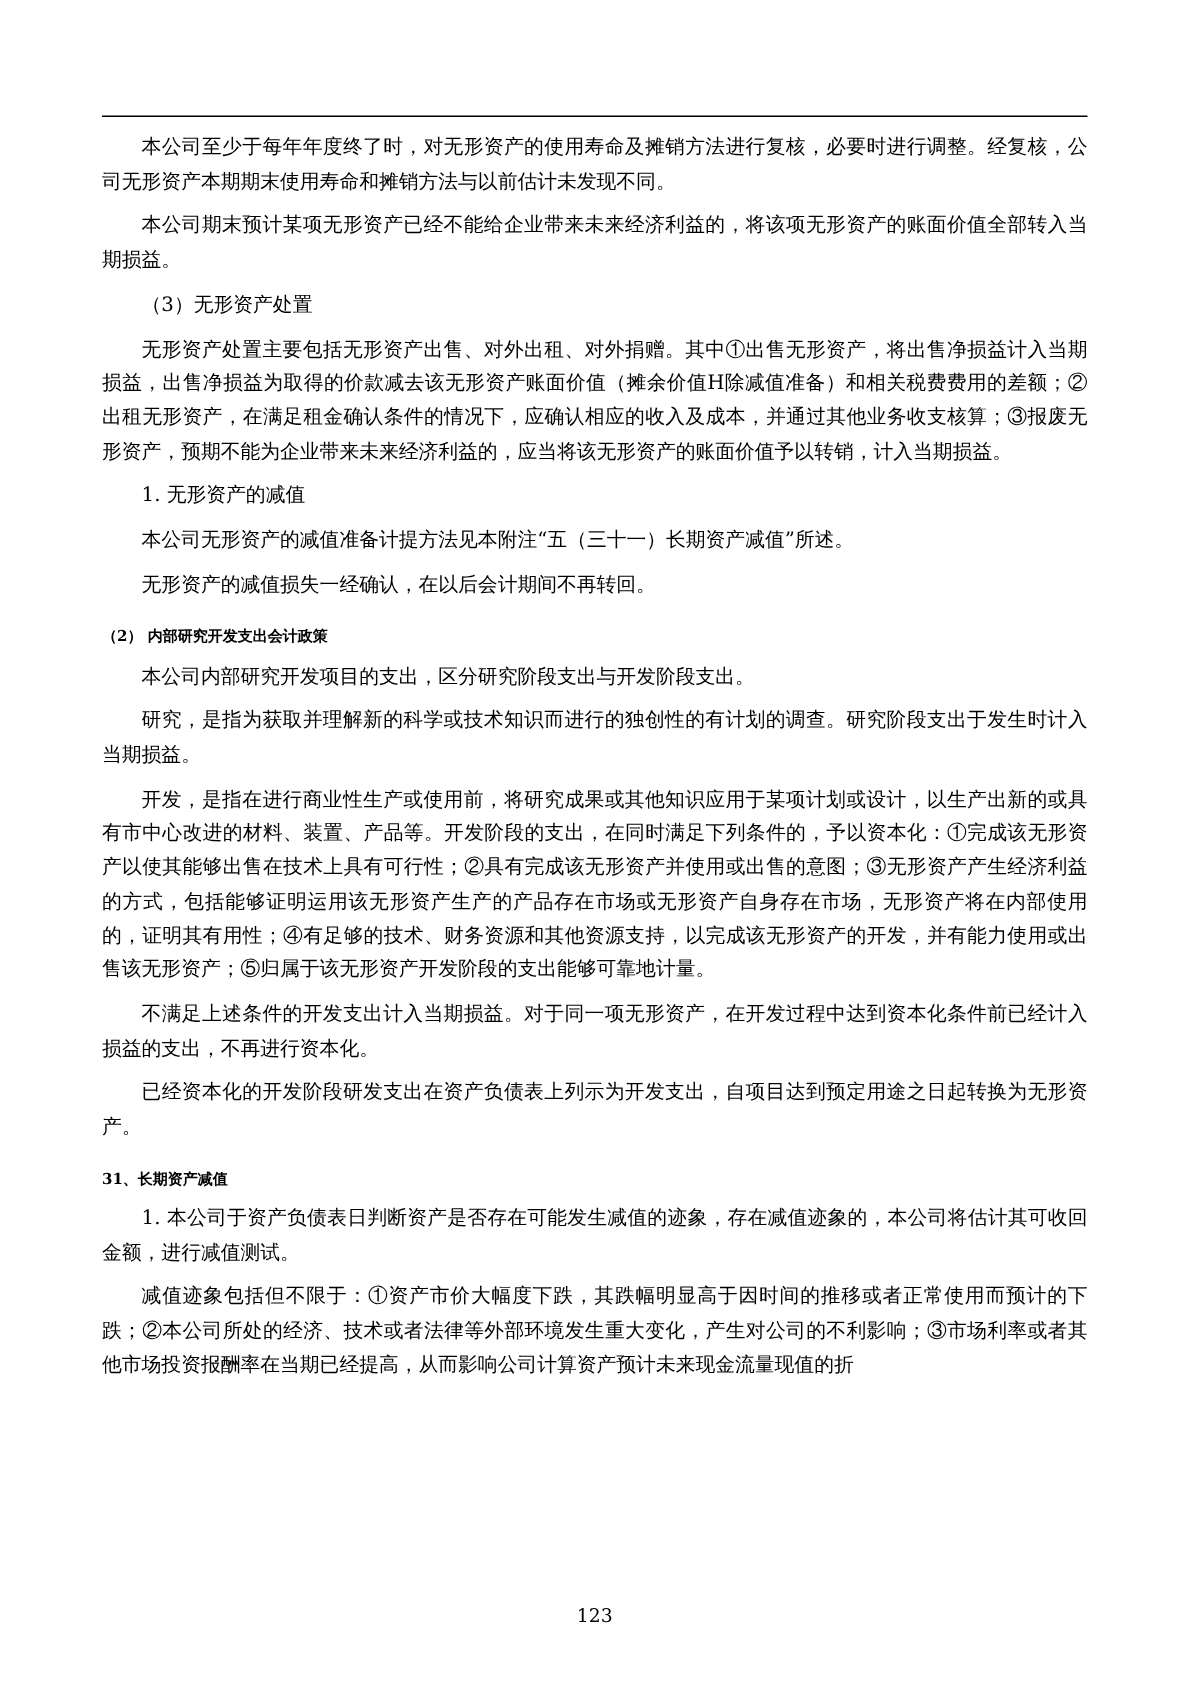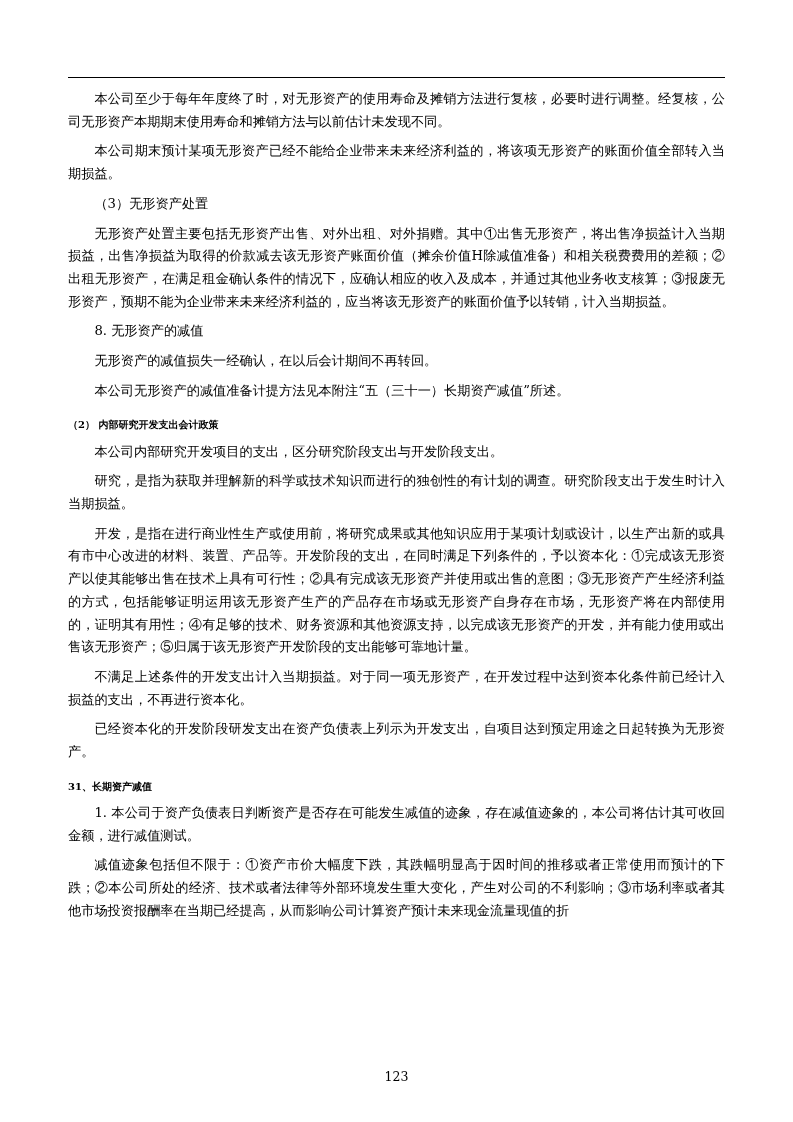--- a/index.html
+++ b/index.html
@@ -78,23 +78,23 @@
 <div class="page">
 
   <div class="header-rule"></div>
 
   <div class="content">
 
     <p class="indent">本公司至少于每年年度终了时，对无形资产的使用寿命及摊销方法进行复核，必要时进行调整。经复核，公司无形资产本期期末使用寿命和摊销方法与以前估计未发现不同。</p>
     <p class="indent">本公司期末预计某项无形资产已经不能给企业带来未来经济利益的，将该项无形资产的账面价值全部转入当期损益。</p>
     <p class="indent">（3）无形资产处置</p>
     <p class="indent">无形资产处置主要包括无形资产出售、对外出租、对外捐赠。其中①出售无形资产，将出售净损益计入当期损益，出售净损益为取得的价款减去该无形资产账面价值（摊余价值H除减值准备）和相关税费费用的差额；②出租无形资产，在满足租金确认条件的情况下，应确认相应的收入及成本，并通过其他业务收支核算；③报废无形资产，预期不能为企业带来未来经济利益的，应当将该无形资产的账面价值予以转销，计入当期损益。</p>
-    <p class="indent">8. 无形资产的减值</p>
+    <p class="indent">1. 无形资产的减值</p>
+    <p class="indent">本公司无形资产的减值准备计提方法见本附注“五（三十一）长期资产减值”所述。</p>
     <p class="indent">无形资产的减值损失一经确认，在以后会计期间不再转回。</p>
-    <p class="indent">本公司无形资产的减值准备计提方法见本附注“五（三十一）长期资产减值”所述。</p>
 
     <h3 class="heading">（2）  内部研究开发支出会计政策</h3>
 
     <p class="indent">本公司内部研究开发项目的支出，区分研究阶段支出与开发阶段支出。</p>
     <p class="indent">研究，是指为获取并理解新的科学或技术知识而进行的独创性的有计划的调查。研究阶段支出于发生时计入当期损益。</p>
     <p class="indent">开发，是指在进行商业性生产或使用前，将研究成果或其他知识应用于某项计划或设计，以生产出新的或具有市中心改进的材料、装置、产品等。开发阶段的支出，在同时满足下列条件的，予以资本化：①完成该无形资产以使其能够出售在技术上具有可行性；②具有完成该无形资产并使用或出售的意图；③无形资产产生经济利益的方式，包括能够证明运用该无形资产生产的产品存在市场或无形资产自身存在市场，无形资产将在内部使用的，证明其有用性；④有足够的技术、财务资源和其他资源支持，以完成该无形资产的开发，并有能力使用或出售该无形资产；⑤归属于该无形资产开发阶段的支出能够可靠地计量。</p>
     <p class="indent">不满足上述条件的开发支出计入当期损益。对于同一项无形资产，在开发过程中达到资本化条件前已经计入损益的支出，不再进行资本化。</p>
     <p class="indent">已经资本化的开发阶段研发支出在资产负债表上列示为开发支出，自项目达到预定用途之日起转换为无形资产。</p>
 
     <h3 class="heading">31、长期资产减值</h3>

